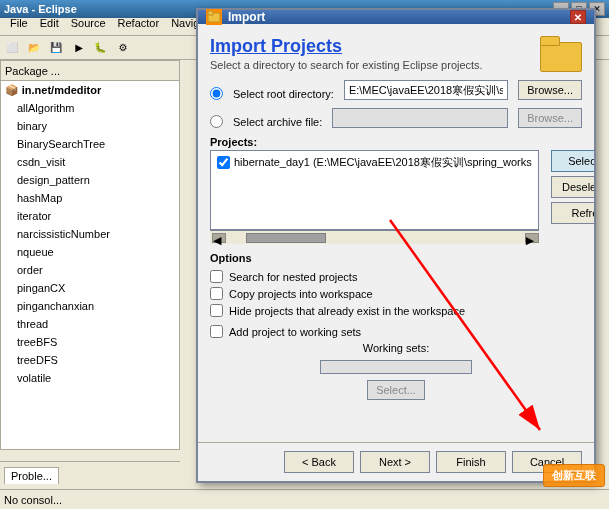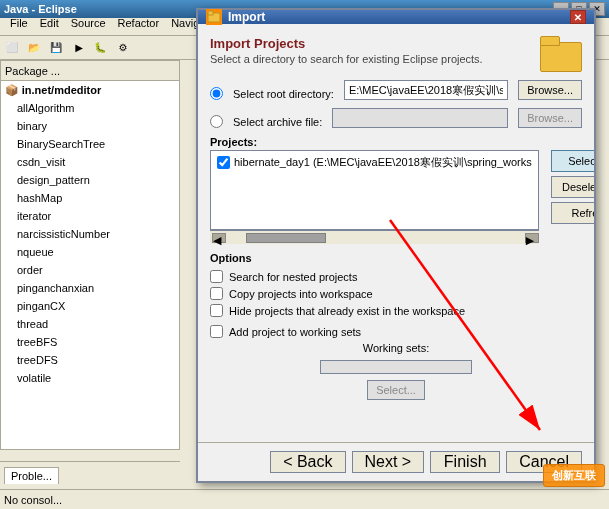--- a/index.html
+++ b/index.html
@@ -169,23 +169,24 @@
     }
     .dialog-body {
       flex: 1;
       padding: 12px;
       display: flex;
       flex-direction: column;
       gap: 8px;
       overflow: hidden;
     }
     .dialog-heading {
-      font-size: 13px;
+      font-size: 18px;
       font-weight: bold;
-      color: #7f1d1d;
+      color: #1d4ed8;
+      text-decoration: underline;
     }
     .dialog-subtitle {
       font-size: 11px;
       color: #444;
       margin-top: 2px;
     }
     
     .dialog-header-row {
       display: flex;
       align-items: flex-start;
@@ -314,21 +315,21 @@
       border-top: 1px solid #aca899;
       gap: 6px;
       flex-shrink: 0;
     }
     .footer-btn {
       height: 22px;
       min-width: 70px;
       padding: 0 12px;
       background: #ece9d8;
       border: 1px solid #7a8599;
-      font-size: 16px;
+      font-size: 11px;
       cursor: pointer;
     }
 
     
     .red-arrow {
       position: absolute;
       top: 0; left: 0;
       width: 609px; height: 509px;
       pointer-events: none;
     }
@@ -383,22 +384,22 @@
     <div class="tree-item">allAlgorithm</div>
     <div class="tree-item">binary</div>
     <div class="tree-item">BinarySearchTree</div>
     <div class="tree-item">csdn_visit</div>
     <div class="tree-item">design_pattern</div>
     <div class="tree-item">hashMap</div>
     <div class="tree-item">iterator</div>
     <div class="tree-item">narcissisticNumber</div>
     <div class="tree-item">nqueue</div>
     <div class="tree-item">order</div>
+    <div class="tree-item">pinganCX</div>
     <div class="tree-item">pinganchanxian</div>
-    <div class="tree-item">pinganCX</div>
     <div class="tree-item">thread</div>
     <div class="tree-item">treeBFS</div>
     <div class="tree-item">treeDFS</div>
     <div class="tree-item">volatile</div>
   </div>
 
   <div class="bottom-tabs" style="position:absolute; bottom:20px; left:0; width:180px; height:28px; background:#ece9d8; border-top:1px solid #aca899; display:flex; align-items:center; padding:0 4px; font-size:11px;">
     <span style="padding:2px 6px; background:white; border:1px solid #aca899; border-bottom:none; cursor:pointer;">Proble...</span>
   </div>
 

